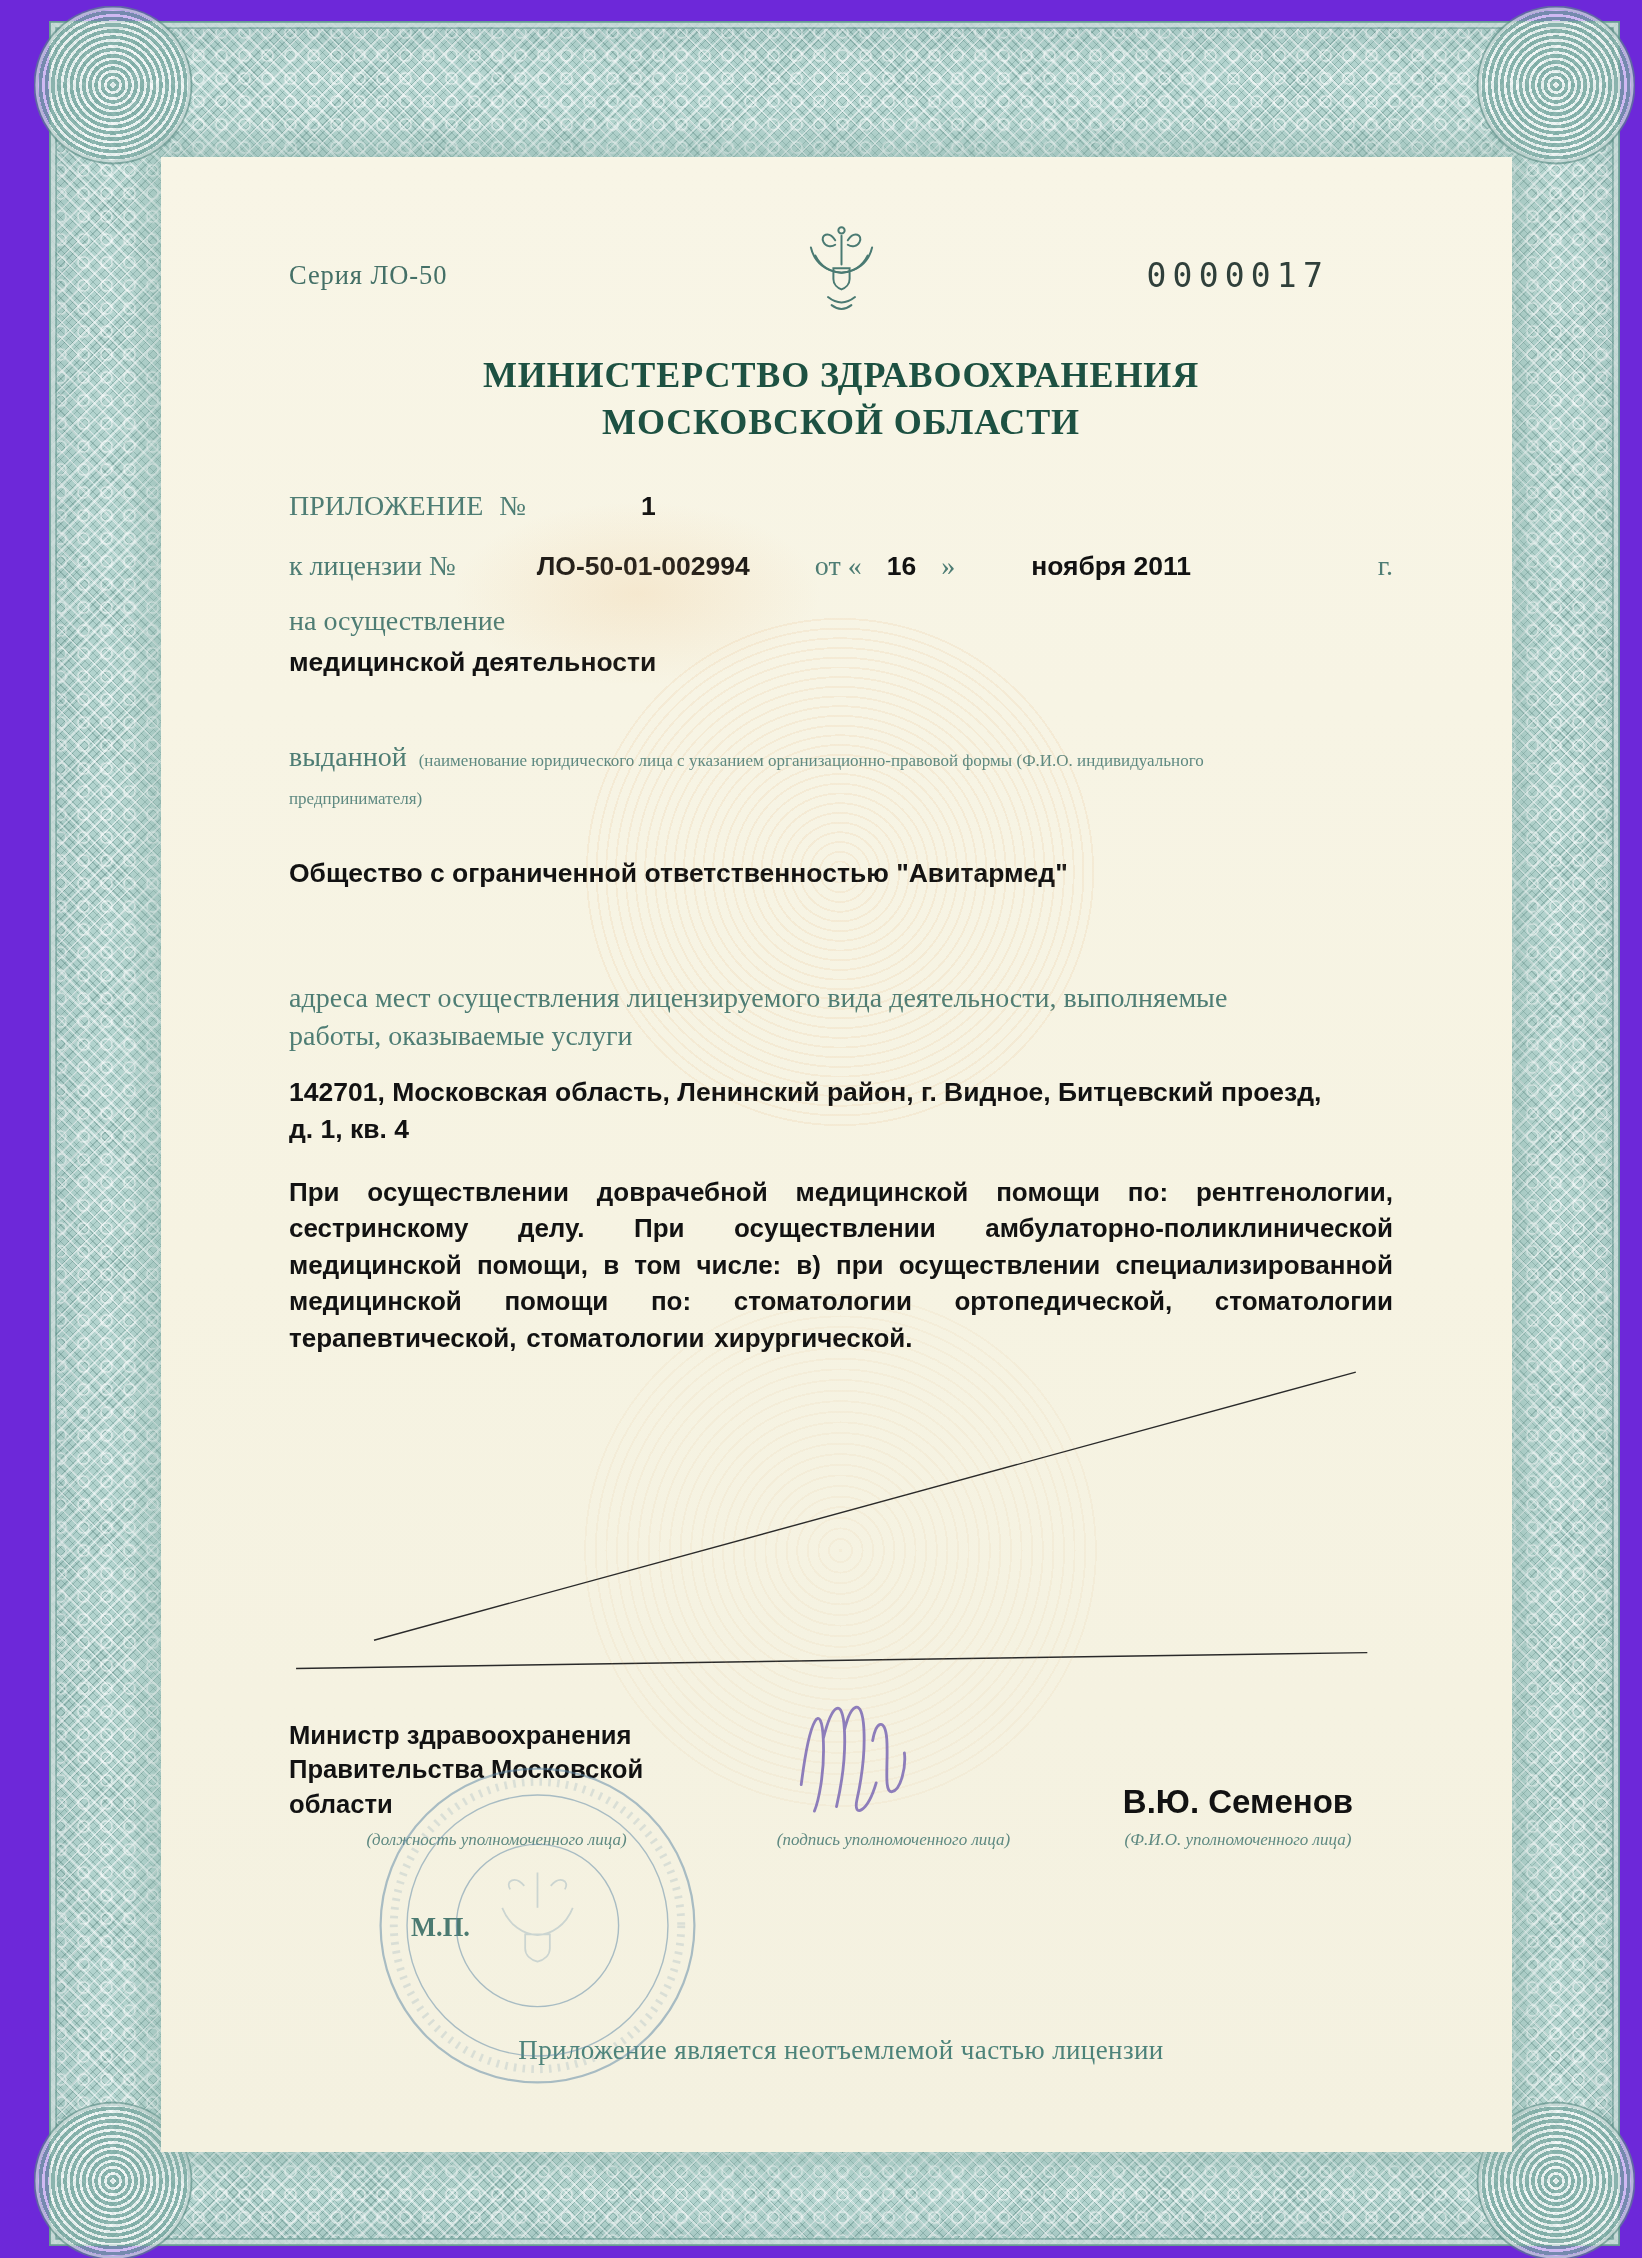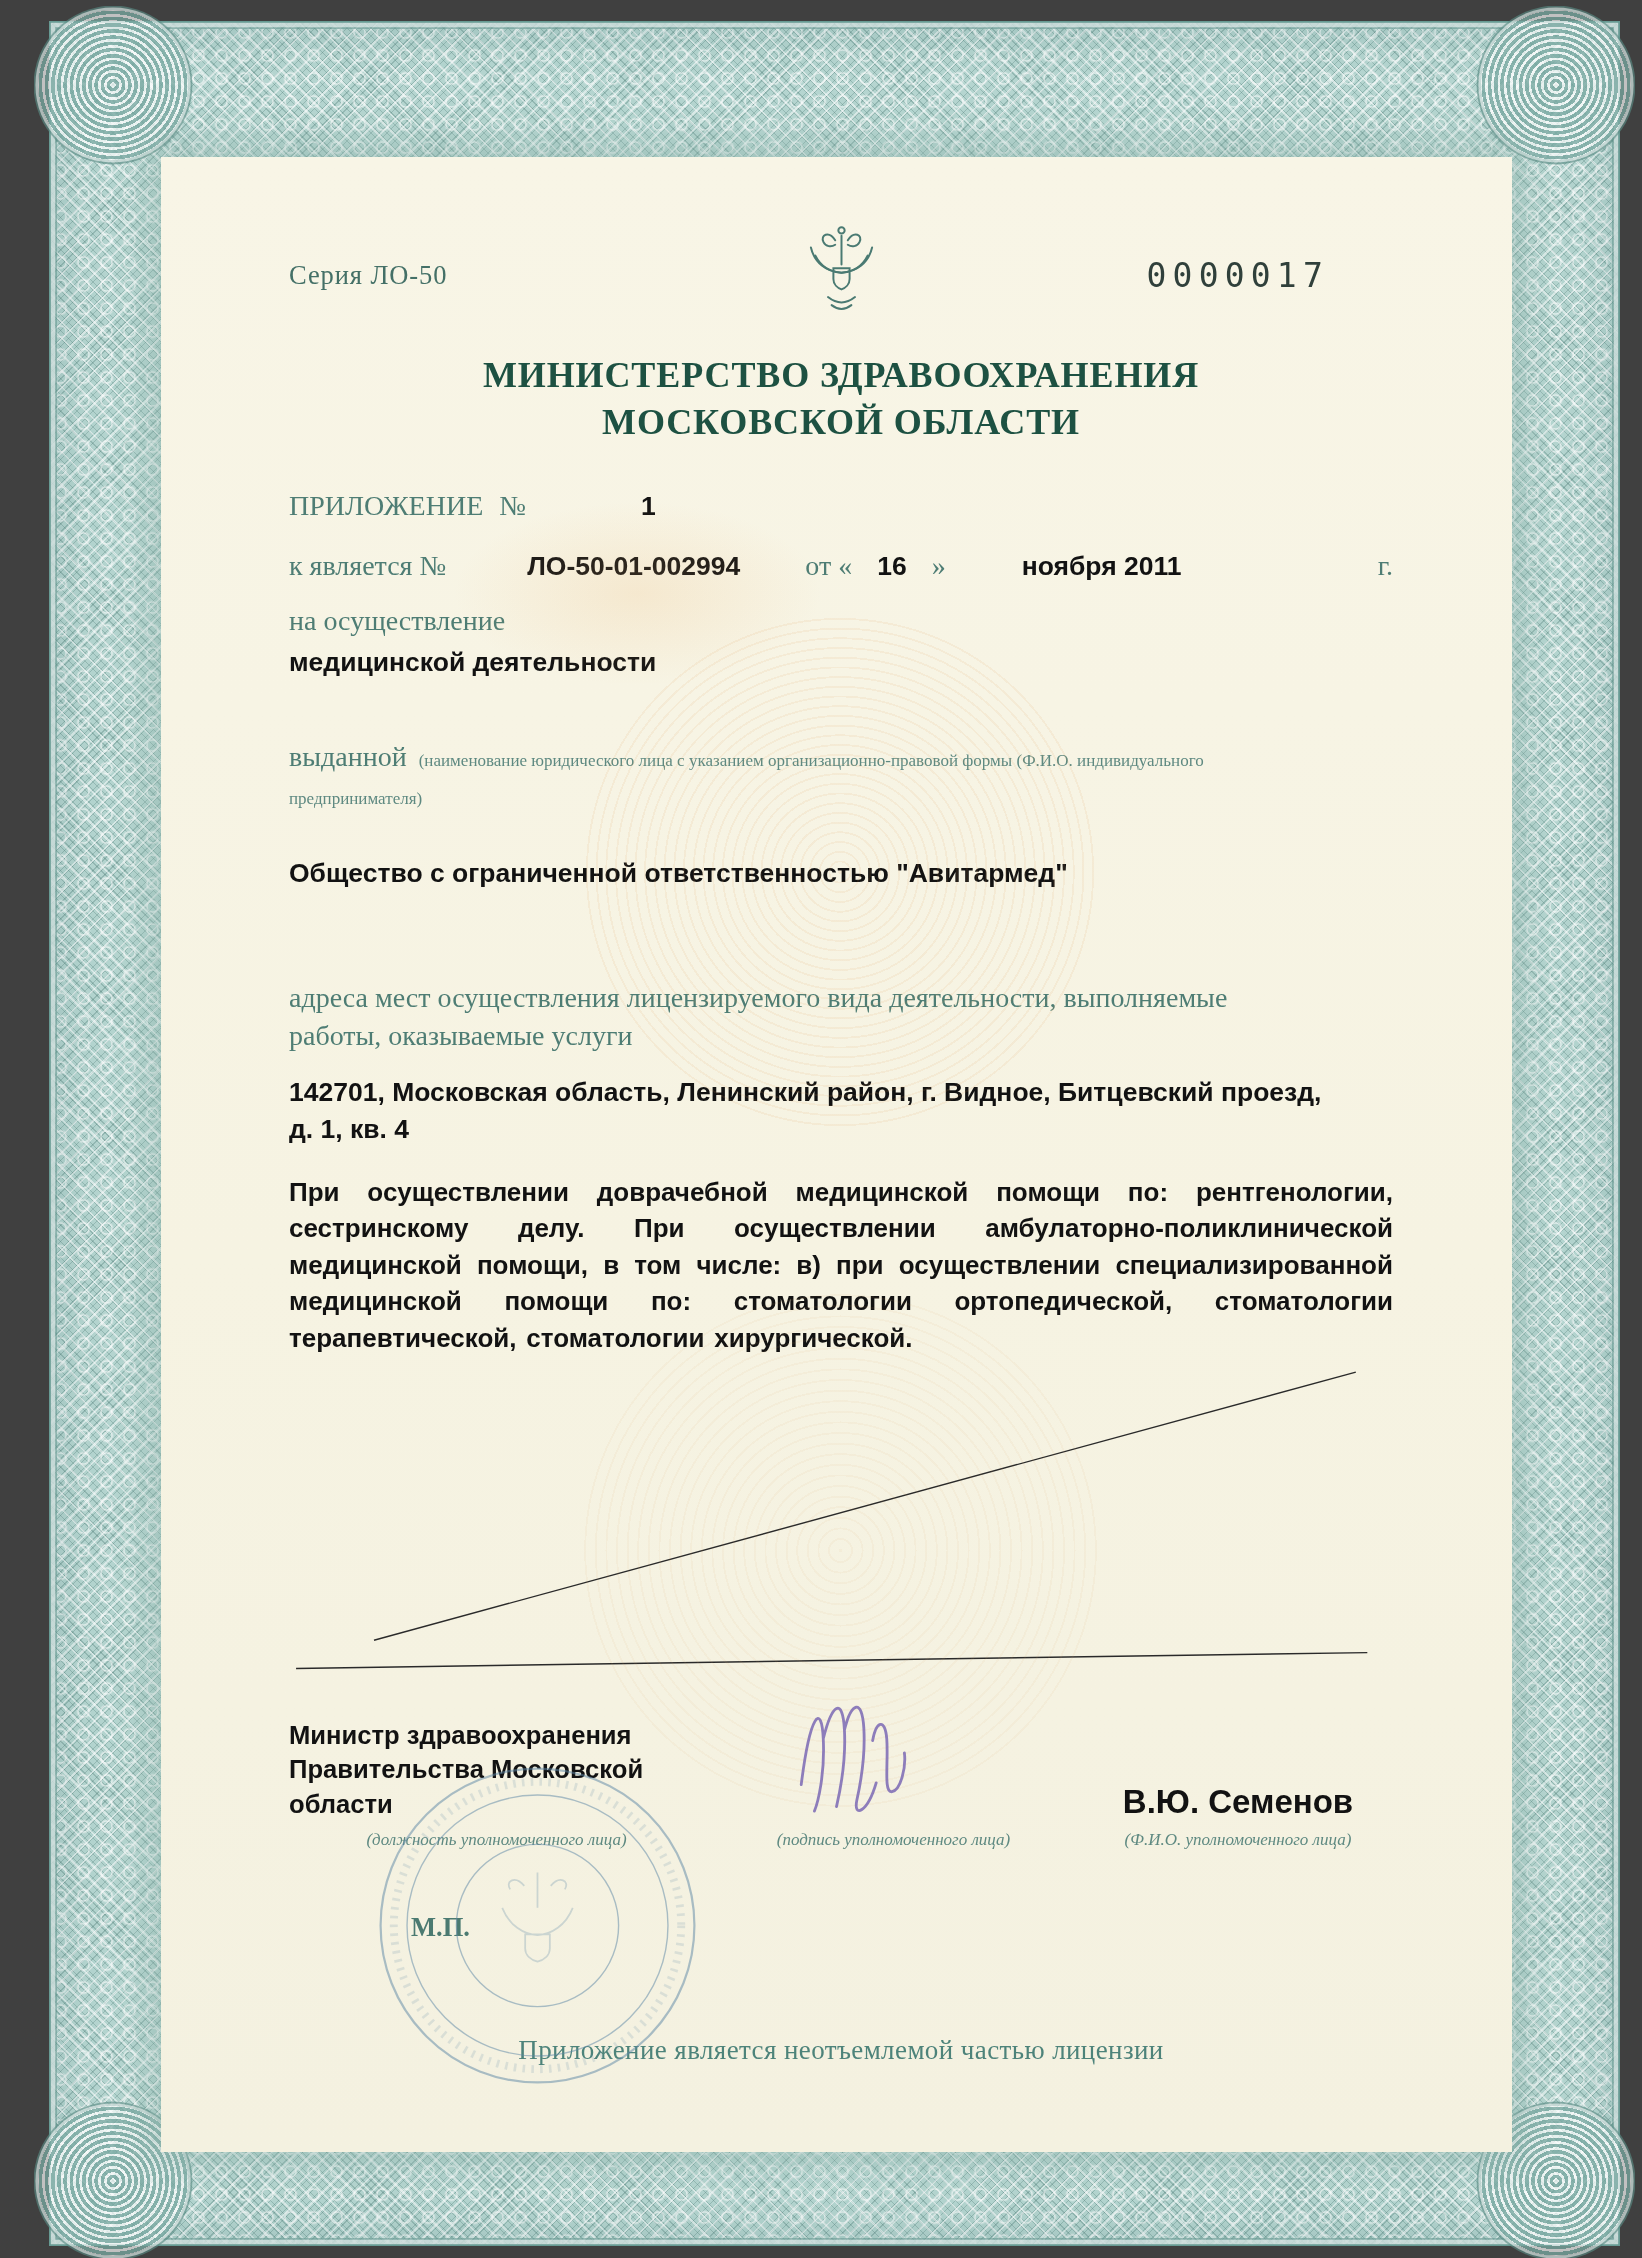--- a/index.html
+++ b/index.html
@@ -1,19 +1,19 @@
 <!DOCTYPE html>
 <html style="font-size:14px"><head>
 <meta charset="utf-8">
 <style>
   * { margin:0; padding:0; box-sizing:border-box; }
   html,body { background:#f2f2ef; }
   .page {
     position:relative; width:1643px; height:2258px;
-    background:#404040; overflow:hidden;
+    background:#6d28d9; overflow:hidden;
     font-family:"Liberation Serif", serif;
   }
   
   .gborder {
     position:absolute; top:21px; left:49px; right:23px; bottom:12.4px;
     background-color:#b5d5d0;
     background-image:
       radial-gradient(circle at 11.5px 11.5px, rgba(255,255,255,0) 4.4px, rgba(255,255,255,.65) 5.3px, rgba(255,255,255,0) 7.5px),
       repeating-linear-gradient(45deg, rgba(255,255,255,.5) 0 1.8px, rgba(255,255,255,0) 1.8px 11.5px),
       repeating-linear-gradient(-45deg, rgba(255,255,255,.5) 0 1.8px, rgba(255,255,255,0) 1.8px 11.5px),
@@ -183,21 +183,21 @@
       <div>МОСКОВСКОЙ ОБЛАСТИ</div>
     </div>
 
     <div class="row appendix-row">
       <span class="lbl">ПРИЛОЖЕНИЕ</span>
       <span class="lbl sign">№</span>
       <span class="val appendix-num">1</span>
     </div>
 
     <div class="row license-row">
-      <span class="lbl">к является №</span>
+      <span class="lbl">к лицензии №</span>
       <span class="val lic-num">ЛО-50-01-002994</span>
       <span class="lbl from-lbl">от «</span>
       <span class="val day-val">16</span>
       <span class="lbl quote-close">»</span>
       <span class="val month-val">ноября 2011</span>
       <span class="lbl year-letter">г.</span>
     </div>
 
     <div class="row activity-lbl">
       <span class="lbl">на осуществление</span>

